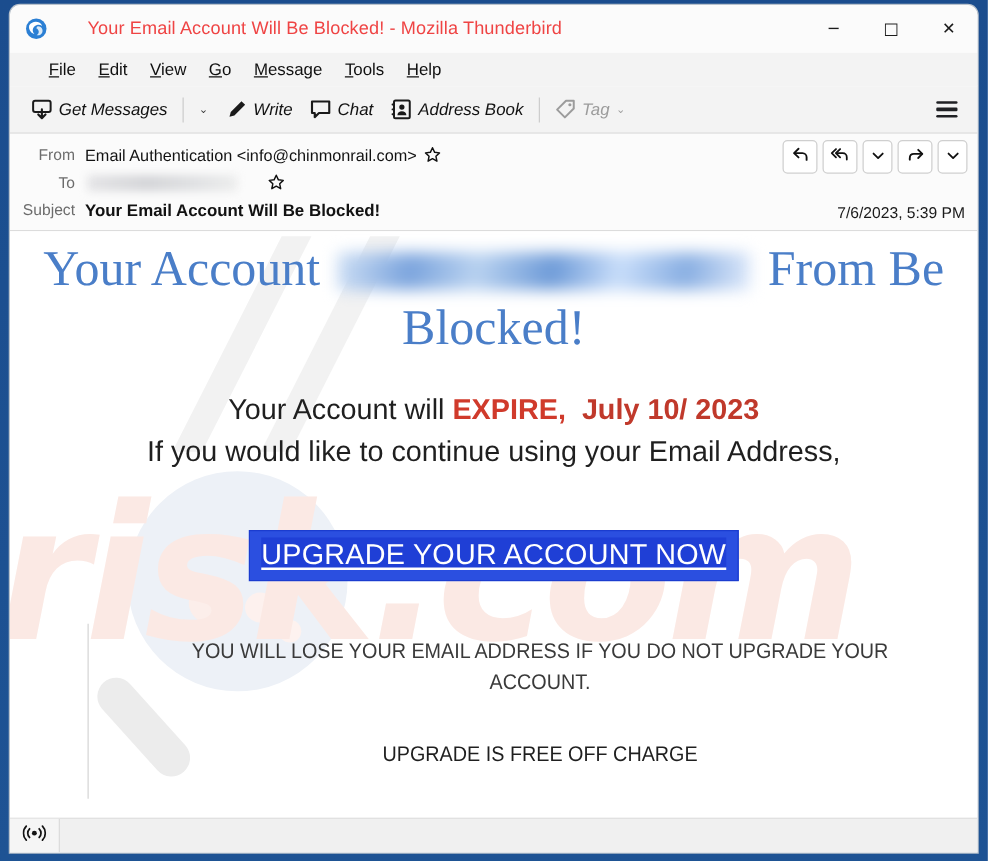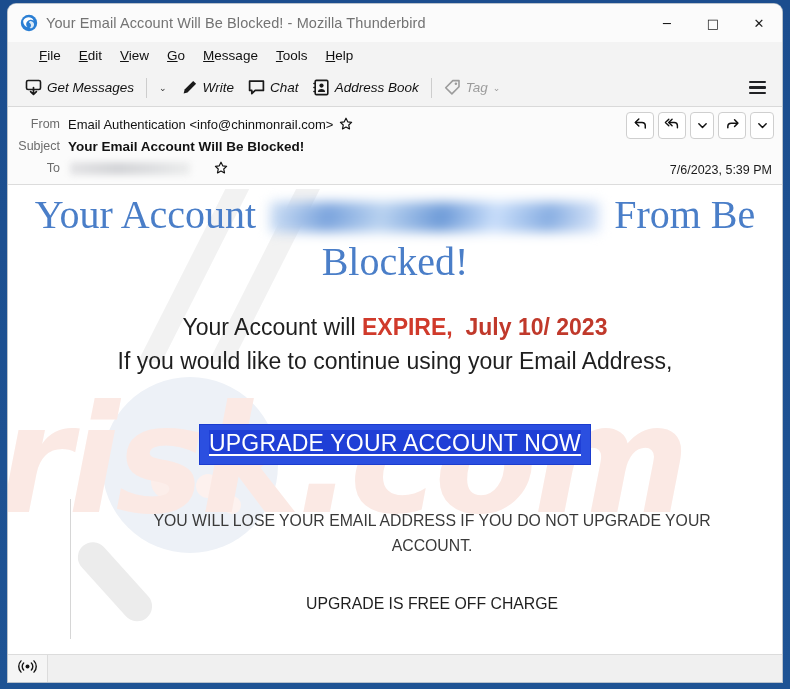--- a/index.html
+++ b/index.html
@@ -32,22 +32,22 @@
     display: flex; align-items: center;
     border-radius: 8px 8px 0 0;
     position: relative;
   }
   #tb-icon {
     width: 18px; height: 18px;
     margin-left: 12px; margin-right: 8px;
     flex: 0 0 auto;
   }
   #tb-title {
-    font-size: 14.5px; color: #737373;
-    white-space: nowrap; letter-spacing: 0.1px;
+    font-size: 14.5px; color: #ef4444;
+    white-space: nowrap; letter-spacing: 0.1px; margin-left: 24px;
   }
   .winctrls { margin-left: auto; display: flex; height: 100%; }
   .winbtn {
     width: 46px; height: 100%;
     display: flex; align-items: center; justify-content: center;
     cursor: default;
   }
   .wbglyph { font-size: 13px; color: #1b1b1b; line-height: 1; font-family: "DejaVu Sans", sans-serif; }
   
   #menubar {
@@ -341,33 +341,33 @@
         <span class="hvalue">
           <span>Email Authentication &lt;info@chinmonrail.com&gt;</span>
           <span class="star">
             <svg viewBox="0 0 15 15" width="14" height="14">
               <path d="M7.5 1.3l1.85 3.9 4.15.5-3.05 2.9.83 4.2-3.78-2.1-3.78 2.1.83-4.2L1.5 5.7l4.15-.5z" fill="none" stroke="#111" stroke-width="1.25" stroke-linejoin="round"></path>
             </svg>
           </span>
         </span>
       </div>
       <div class="hrow">
-        <span class="hlabel">Subject</span>
-        <span class="hvalue bold">Your Email Account Will Be Blocked!</span>
-      </div>
-      <div class="hrow">
         <span class="hlabel">To</span>
         <span class="hvalue">
           <span class="redacted"></span>
           <span class="star" style="margin-left:18px">
             <svg viewBox="0 0 15 15" width="14" height="14">
               <path d="M7.5 1.3l1.85 3.9 4.15.5-3.05 2.9.83 4.2-3.78-2.1-3.78 2.1.83-4.2L1.5 5.7l4.15-.5z" fill="none" stroke="#111" stroke-width="1.25" stroke-linejoin="round"></path>
             </svg>
           </span>
         </span>
+      </div>
+      <div class="hrow">
+        <span class="hlabel">Subject</span>
+        <span class="hvalue bold">Your Email Account Will Be Blocked!</span>
       </div>
 
       <div id="hdr-actions">
         <div class="hdrbtn">
           <span>
             <svg viewBox="0 0 16 16" width="15" height="15">
               <path d="M6.2 3.2L2.4 6.9l3.8 3.7" fill="none" stroke="#111" stroke-width="1.6" stroke-linecap="round" stroke-linejoin="round"></path>
               <path d="M2.9 6.9h6.6c2.1 0 3.6 1.6 3.6 3.6v2.2" fill="none" stroke="#111" stroke-width="1.6" stroke-linecap="round"></path>
             </svg>
           </span>

